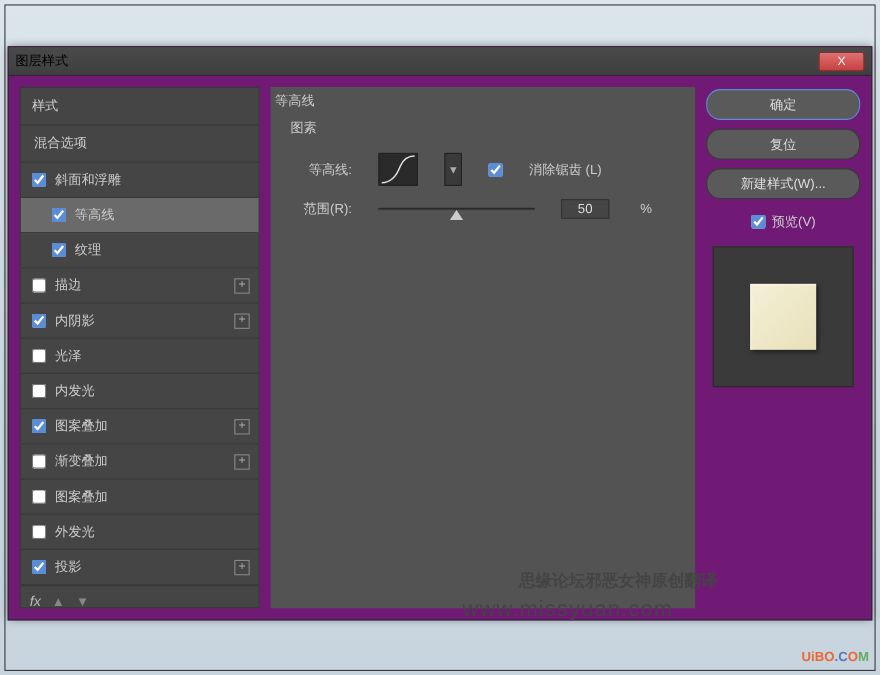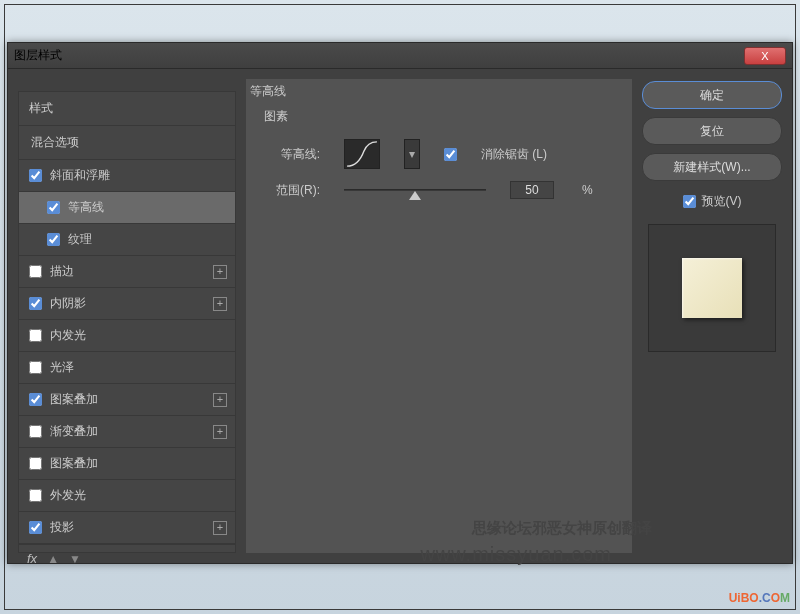--- a/index.html
+++ b/index.html
@@ -1,22 +1,22 @@
 <!DOCTYPE html>
 <html><head>
 <meta charset="utf-8">
 <style>
 * { margin: 0; padding: 0; box-sizing: border-box; font-family: "Microsoft YaHei", sans-serif; font-size: 12px; }
 body { background: linear-gradient(to bottom, #dbe5ec, #c7d4de); width: 800px; height: 614px; position: relative; }
 .outer-border { position: absolute; top: 4px; left: 4px; right: 4px; bottom: 4px; border: 1px solid #3a3a3a; }
-.dialog { position: absolute; top: 42px; left: 7px; width: 786px; height: 522px; background: #404040; border: 1px solid #2a2a2a; box-shadow: 0 0 8px rgba(0,0,0,0.4); }
+.dialog { position: absolute; top: 42px; left: 7px; width: 786px; height: 522px; background: #701a75; border: 1px solid #2a2a2a; box-shadow: 0 0 8px rgba(0,0,0,0.4); }
 .titlebar { height: 26px; background: linear-gradient(to bottom, #4a4a4a, #3f3f3f); display: flex; align-items: center; justify-content: space-between; padding: 0 6px; border-bottom: 1px solid #2a2a2a; }
 .close-btn { width: 42px; height: 18px; background: linear-gradient(to bottom, #e07070, #c84040); border: 1px solid #803030; border-radius: 3px; color: #fff; display: flex; align-items: center; justify-content: center; font-size: 11px; cursor: pointer; }
 .dialog-body { display: flex; height: calc(100% - 26px); padding: 10px; gap: 10px; }
-.left-panel { width: 218px; background: #454545; border: 1px solid #383838; display: flex; flex-direction: column; margin-top: 12px; }
+.left-panel { width: 218px; background: #454545; border: 1px solid #383838; display: flex; flex-direction: column; }
 .panel-header { color: #ccc; padding: 8px 10px; border-bottom: 1px solid #383838; }
 .blend-options { color: #ccc; padding: 8px 12px; border-bottom: 1px solid #383838; cursor: pointer; }
 .style-row { display: flex; align-items: center; padding: 7px 10px; border-bottom: 1px solid #383838; color: #ccc; cursor: pointer; position: relative; }
 .style-row.selected { background: #6a6a6a; }
 .style-row.indent { padding-left: 28px; }
 .style-row input[type=checkbox] { margin-right: 8px; width: 13px; height: 13px; accent-color: #5a8dd6; }
 .plus-icon { position: absolute; right: 8px; width: 14px; height: 14px; border: 1px solid #888; display: flex; align-items: center; justify-content: center; color: #aaa; font-size: 11px; line-height: 1; }
 .footer-bar { margin-top: auto; display: flex; align-items: flex-end; padding: 6px 8px; gap: 10px; border-top: 1px solid #383838; }
 .fx-label { color: #bbb; font-style: italic; font-size: 13px; }
 .arrow-icon { color: #888; font-size: 12px; cursor: pointer; }
@@ -80,25 +80,25 @@
             <span>描边</span>
             <div class="plus-icon">+</div>
           </div>
           <div class="style-row">
             <input type="checkbox" checked="" style="">
             <span>内阴影</span>
             <div class="plus-icon">+</div>
           </div>
           <div class="style-row">
             <input type="checkbox" style="">
-            <span>内发光</span>
+            <span>光泽</span>
           </div>
           <div class="style-row">
             <input type="checkbox" style="">
-            <span>光泽</span>
+            <span>内发光</span>
           </div>
           <div class="style-row">
             <input type="checkbox" checked="" style="">
             <span>图案叠加</span>
             <div class="plus-icon">+</div>
           </div>
           <div class="style-row">
             <input type="checkbox" style="">
             <span>渐变叠加</span>
             <div class="plus-icon">+</div>

